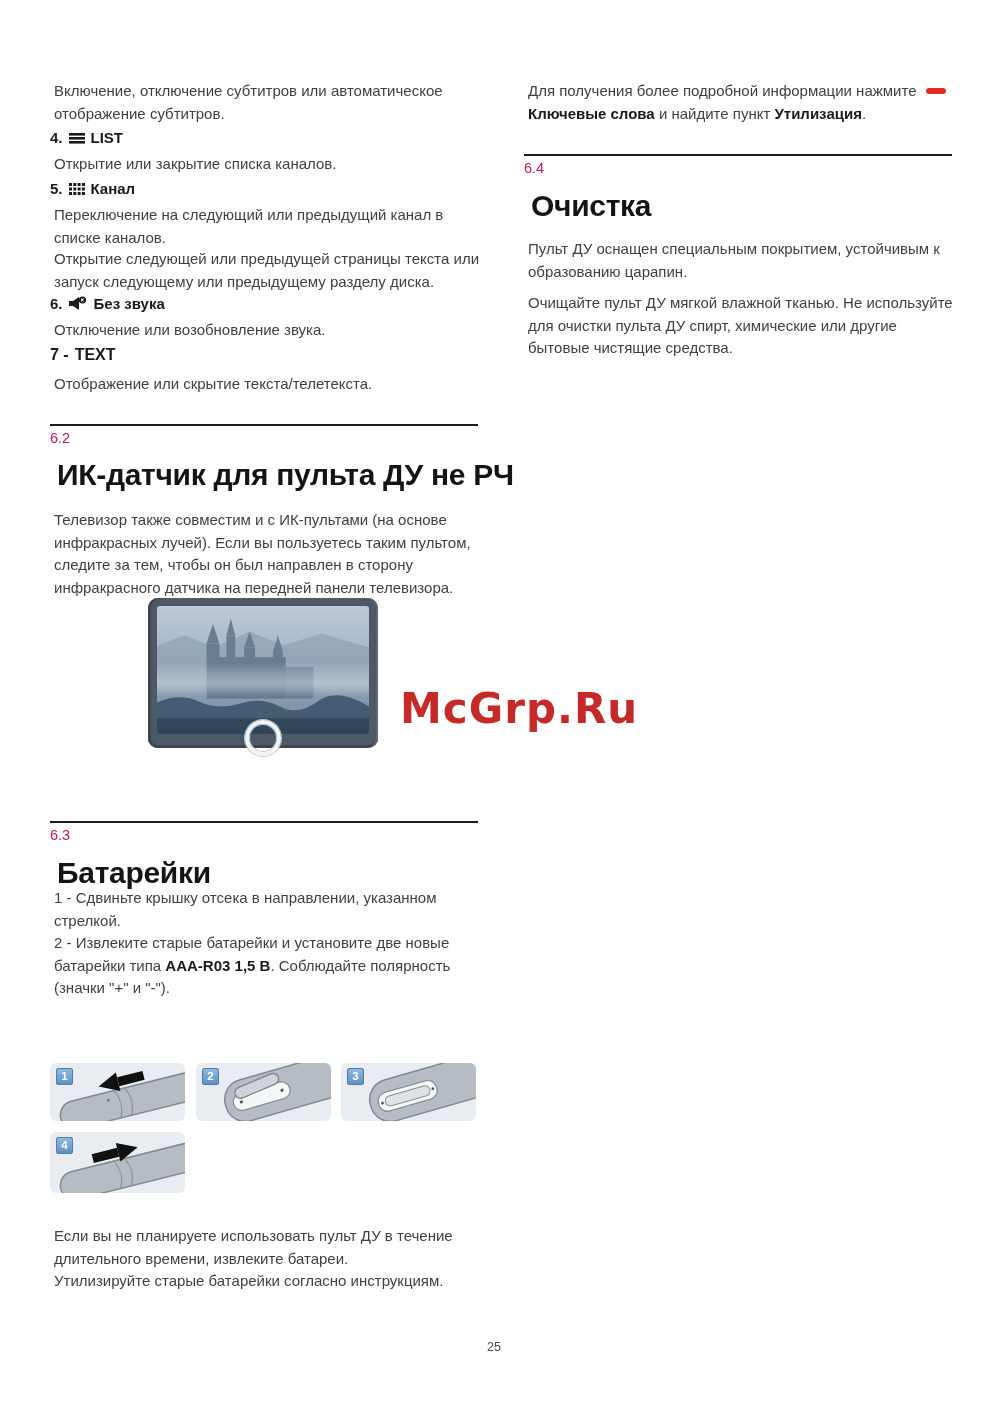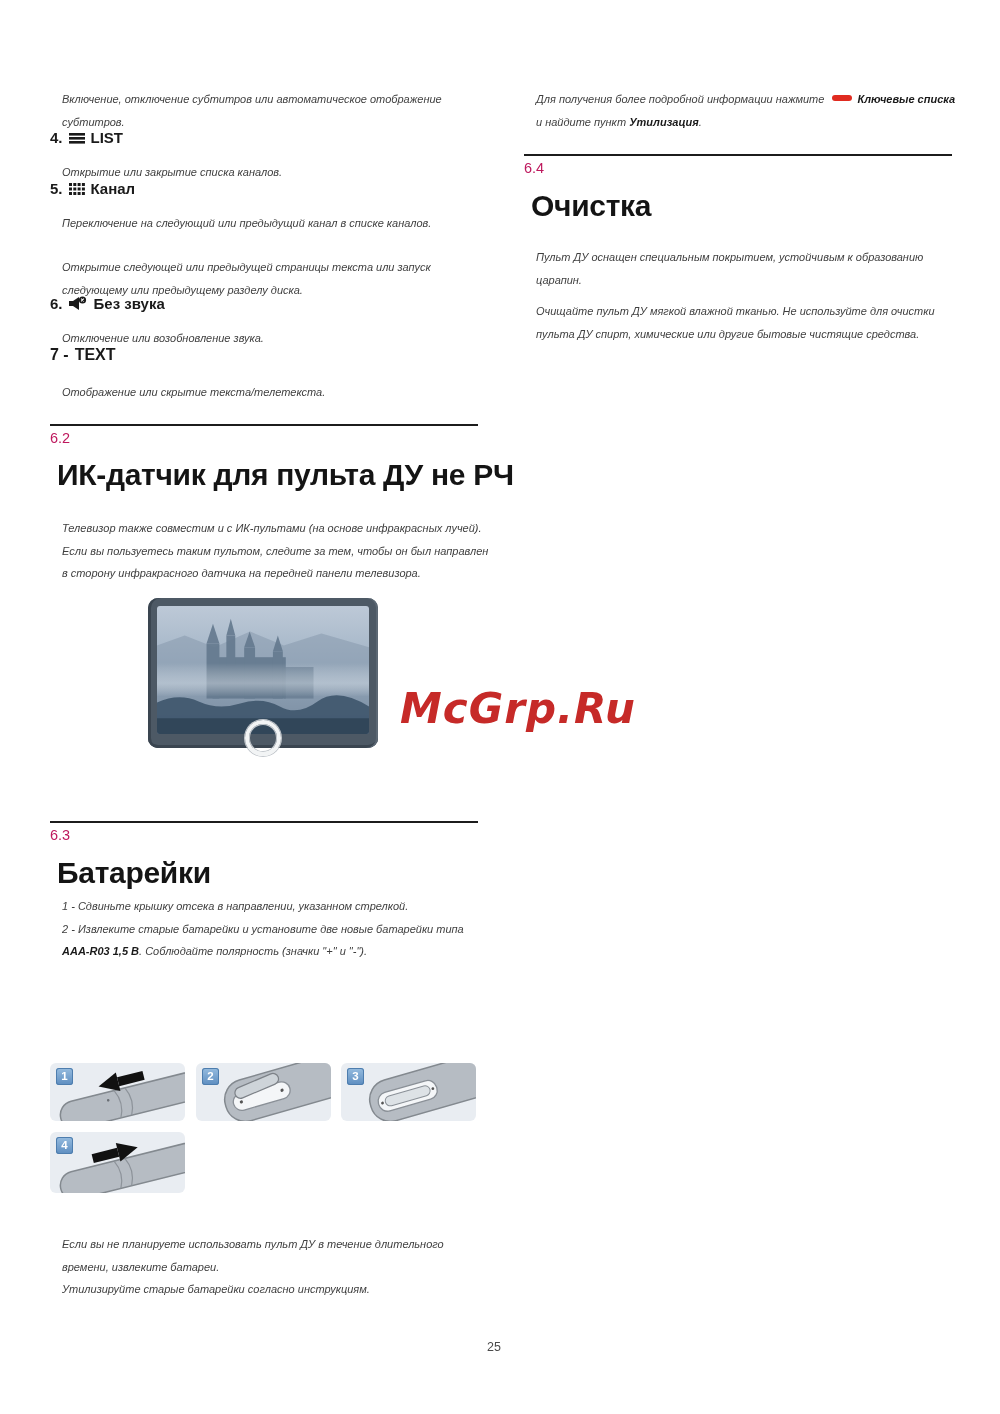--- a/index.html
+++ b/index.html
@@ -4,39 +4,39 @@
 <style>
   html,body{margin:0;padding:0;}
   body{
     width:1000px;height:1414px;position:relative;background:#ffffff;
     font-family:"Liberation Sans",sans-serif;color:#3f3f3f;
     -webkit-font-smoothing:antialiased;
   }
   .abs{position:absolute;}
   .col-l{left:50px;width:428px;}
   .col-r{left:524px;width:428px;}
-  p{margin:12px;font-size:11px;line-height:22.5px;color:#3f3f3f;font-style:italic;}
+  p{margin:4px;font-size:15px;line-height:22.5px;color:#3f3f3f;}
   .b{font-weight:bold;color:#1a1a1a;}
   .item-head{font-size:15px;font-weight:bold;color:#1a1a1a;display:flex;align-items:center;gap:6px;}
   .item-head .pfx{font-weight:bold;}
   .rule{border-top:2px solid #1c1c1c;height:0;}
   .secnum{font-size:14.5px;color:#be185d;}
   h1{margin:7px;font-size:30px;font-weight:700;color:#141414;letter-spacing:-0.3px;white-space:nowrap;}
   .dash-icon{display:inline-block;width:20px;height:6px;background:#e02b20;border-radius:3px;margin:0 5px;vertical-align:2px;}
   .icon{display:inline-flex;align-items:center;}
   
   .tv{left:148px;top:598px;width:230px;height:150px;}
   .tv-frame{position:absolute;left:0;top:0;right:0;bottom:0;background:#4d5965;border-radius:10px;
     box-shadow:inset 3px 0 0 #3a4550, inset -2px 0 0 #5c6874, inset 0 -3px 0 #3a4550;}
   .tv-screen{position:absolute;left:9px;top:8px;right:9px;bottom:14px;border-radius:3px;overflow:hidden;}
   .tv-screen svg{display:block;width:100%;height:100%;}
   .tv-ring{position:absolute;left:50%;bottom:-8px;transform:translateX(-50%);width:28px;height:28px;
     border:4px solid #f2f4f5;border-radius:50%;box-shadow:0 0 0 1px #c2c7cc, inset 0 0 0 1px #c2c7cc;background:transparent;}
   
-  .watermark{left:400px;top:684px;font-family:"DejaVu Sans",sans-serif;font-style:italic;font-weight:700;
+  .watermark{left:400px;top:684px;font-family:"DejaVu Sans",sans-serif;font-weight:700;
     font-size:42px;color:#c62a28;letter-spacing:1px;white-space:nowrap;}
   
   .tile{background:#e9edf2;border-radius:6px;overflow:hidden;}
   .tile svg{position:absolute;left:0;top:0;width:100%;height:100%;}
   .badge{position:absolute;left:6px;top:5px;width:17px;height:17px;border-radius:3px;
     background:linear-gradient(#96bcdf,#5d8dc0);box-shadow:inset 0 0 0 1px #4d7dae;
     color:#fff;font-size:11.5px;font-weight:bold;line-height:17px;text-align:center;z-index:2;}
   .pagenum{left:0;width:988px;top:1340px;text-align:center;font-size:12.5px;color:#4a4a4a;}
 </style>
 </head>
@@ -95,21 +95,21 @@
 </div>
 <p class="abs col-l" style="top:315px;">Отключение или возобновление звука.</p>
 
 <div class="abs col-l item-head" style="top:346px;font-size:16px;">
   <span class="pfx">7 -</span>
   <span>TEXT</span>
 </div>
 <p class="abs col-l" style="top:369px;">Отображение или скрытие текста/телетекста.</p>
 
 <p class="abs col-r" style="top:76px;">
-  <span>Для получения более подробной информации нажмите </span><span class="dash-icon"></span><span class="b">Ключевые списка</span><span> и найдите пункт </span><span class="b">Утилизация</span><span>.</span>
+  <span>Для получения более подробной информации нажмите </span><span class="dash-icon"></span><span class="b">Ключевые слова</span><span> и найдите пункт </span><span class="b">Утилизация</span><span>.</span>
 </p>
 
 <div class="abs col-r rule" style="top:154px;"></div>
 <div class="abs col-r secnum" style="top:160px;">6.4</div>
 <h1 class="abs col-r" style="top:182px;">Очистка</h1>
 <p class="abs col-r" style="top:234px;">Пульт ДУ оснащен специальным покрытием, устойчивым к образованию царапин.</p>
 <p class="abs col-r" style="top:288px;">Очищайте пульт ДУ мягкой влажной тканью. Не используйте для очистки пульта ДУ спирт, химические или другие бытовые чистящие средства.</p>
 
 <div class="abs col-l rule" style="top:424px;"></div>
 <div class="abs col-l secnum" style="top:430px;">6.2</div>

